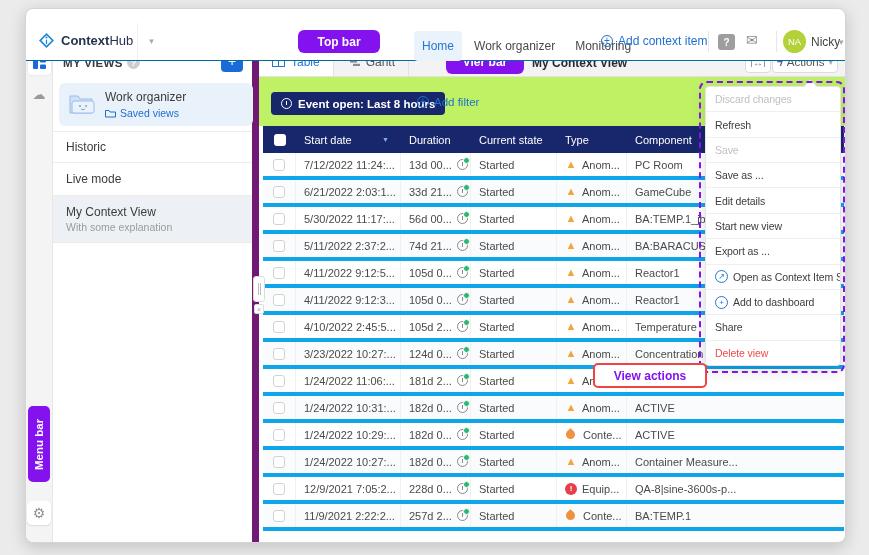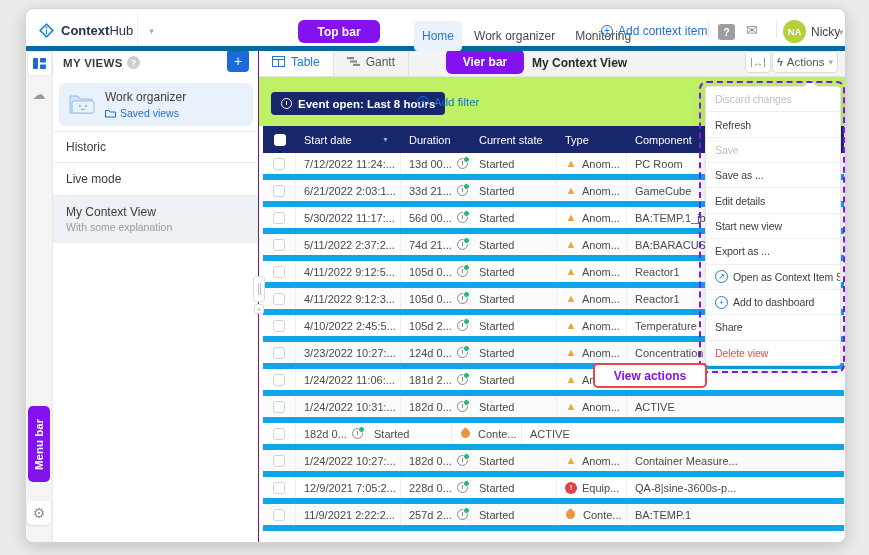--- a/index.html
+++ b/index.html
@@ -6,22 +6,22 @@
   body {
     width:869px; height:555px; position:relative; overflow:hidden;
     background:#ebebeb; font-family:"Liberation Sans", sans-serif;
   }
   .window {
     position:absolute; left:25px; top:8px; width:821px; height:535px;
     background:#fff; border:1px solid #d5d5d5; border-radius:8px;
     box-shadow:0 4px 16px rgba(0,0,0,.18); overflow:hidden;
   }
   
-  .topbar { position:absolute; left:0; right:0; top:4px; height:38px; background:#fff;
-            border-bottom:5px solid #0369a1; border-radius:8px 8px 0 0; z-index:40; }
+  .topbar { position:absolute; left:0; right:0; top:14px; height:38px; background:#fff;
+            border-bottom:1px solid #0369a1; border-radius:8px 8px 0 0; z-index:40; }
   .logo { position:absolute; left:12px; top:9px; display:flex; align-items:center; gap:6px; }
   .logo-name { font-size:13px; color:#26324f; }
   .logo-name .b { font-weight:bold; }
   .caret { font-size:9px; color:#a9a9a9; }
   .logo .caret { margin-left:10px; }
   .tb-sep { position:absolute; top:0; bottom:0; width:1px; background:#efefef; }
   .tb-sep.s1 { left:111px; }
   .tb-sep.s2 { left:682px; top:8px; bottom:8px; background:#e6e6e6; }
   .tb-sep.s3 { left:750px; top:8px; bottom:8px; background:#e6e6e6; }
   .nav { position:absolute; left:388px; top:8px; display:flex; align-items:center; gap:4px; font-size:12px; }
@@ -29,21 +29,21 @@
   .nav-item.active { background:#eaf2fc; color:#2477d2; }
   .addctx { position:absolute; left:575px; top:11px; display:flex; align-items:center; gap:5px;
             color:#1e6fd2; font-size:12px; }
   .pcirc { width:12px; height:12px; border:1px solid currentColor; border-radius:50%;
            display:inline-flex; align-items:center; justify-content:center; font-size:10px; line-height:1; flex:none; }
   .help-btn { position:absolute; left:692px; top:11px; width:17px; height:16px; background:#9e9e9e;
               border-radius:3px; color:#fff; font-size:10px; font-weight:bold;
               display:flex; align-items:center; justify-content:center; }
   .mail-btn { position:absolute; left:720px; top:9px; font-size:14px; color:#8a8a8a; }
   .avatar { position:absolute; left:757px; top:7px; width:23px; height:23px; border-radius:50%;
-            background:#b5d139; color:#fff; font-size:9.5px; font-weight:bold;
+            background:#b5d139; color:#fff; font-size:9.5px; font-weight:normal;
             display:flex; align-items:center; justify-content:center; }
   .user-name { position:absolute; left:785px; top:12px; font-size:12px; color:#444; }
   .user-caret { position:absolute; left:813px; top:14px; }
   
   .ann { background:#8312ef; color:#fff; font-weight:bold; font-size:12px; border-radius:6px;
          display:flex; align-items:center; justify-content:center; }
   .ann-topbar { position:absolute; left:272px; top:7px; width:82px; height:23px; z-index:50; }
   .ann-vierbar { position:absolute; left:187px; top:2px; width:78px; height:25px; z-index:6; }
   .ann-menubar { position:absolute; left:2px; top:359px; width:22px; height:76px; font-size:11.5px;
                  writing-mode:vertical-rl; transform:rotate(180deg); border-radius:5px; }
@@ -58,21 +58,21 @@
           border-right:1px solid #e7e7e7; border-radius:0 0 0 8px; }
   .rail-active { position:absolute; left:2px; top:5px; width:23px; height:23px; background:#fff;
                  border-radius:4px; box-shadow:0 0 3px rgba(0,0,0,.10);
                  display:flex; align-items:center; justify-content:center; }
   .rail-cloud { position:absolute; left:0; top:40px; width:26px; text-align:center; color:#9a9a9a; font-size:13px; }
   .gear { position:absolute; left:1px; top:454px; width:24px; height:24px; background:#fff; border-radius:5px;
           box-shadow:0 1px 2px rgba(0,0,0,.10); color:#8f8f8f; font-size:14px;
           display:flex; align-items:center; justify-content:center; }
   
   .sidebar { position:absolute; left:27px; top:38px; bottom:0; width:206px; background:#fff;
-             border-right:1px solid #701a75; }
+             border-right:7px solid #701a75; }
   .sb-title { position:absolute; left:10px; top:10px; font-size:11.5px; font-weight:bold; color:#3b3b3b; letter-spacing:.3px; }
   .sb-help { position:absolute; left:74px; top:9px; width:13px; height:13px; border-radius:50%;
              background:#cdcdcd; color:#fff; font-size:9px; font-weight:bold;
              display:flex; align-items:center; justify-content:center; }
   .sb-add { position:absolute; right:9px; top:2px; width:22px; height:23px; background:#1a6bd8; color:#fff;
             border-radius:4px; font-size:14px; display:flex; align-items:center; justify-content:center; }
   .saved-card { position:absolute; left:6px; top:36px; width:194px; height:43px; background:#e9f1fb; border-radius:6px; }
   .sc-title { position:absolute; left:46px; top:7px; font-size:12px; color:#3b3b3b; }
   .sc-link { position:absolute; left:46px; top:24px; font-size:10.5px; color:#1e6fd2;
              display:flex; align-items:center; gap:4px; }
@@ -119,21 +119,21 @@
   .thead { display:flex; height:27px; background:#18266b; color:#fff; font-size:11px; align-items:stretch; }
   .th { display:flex; align-items:center; padding-left:8px; }
   .c-cb { width:33px; justify-content:center; padding-left:0; }
   .c-start { width:105px; }
   .c-dur { width:70px; }
   .c-state { width:86px; }
   .c-type { width:70px; }
   .c-comp { flex:1; }
   .sort { font-size:7px; color:#7fb0e8; margin-left:auto; margin-right:12px; }
   .cbx-head { width:12px; height:12px; border-radius:3px; background:#fff; }
-  .tr { display:flex; height:27px; background:#fff; border-bottom:6px solid #0ea5e9;
+  .tr { display:flex; height:27px; background:#fff; border-bottom:4px solid #0ea5e9;
         font-size:11px; color:#4a4a4a; }
   .tr.alt { background:#fafbfc; }
   .td { display:flex; align-items:center; padding-left:8px; border-right:1px solid #f0f0f0;
         overflow:hidden; white-space:nowrap; }
   .td.c-comp { border-right:none; }
   .td.c-cb { justify-content:center; padding-left:0; }
   .cbx { width:12px; height:12px; border:1px solid #d2d2d2; border-radius:3px; background:#fff; flex:none; }
   .clock { position:relative; width:11px; height:11px; border:1px solid #898989; border-radius:50%;
            margin-left:5px; flex:none; }
   .clock::before { content:""; position:absolute; left:4px; top:2px; width:1px; height:4px; background:#898989; }
@@ -464,20 +464,21 @@
       <div class="td c-type">
           <span class="tico" data-icon="warning"></span>
           <span>Anom...</span>
         </div>
       <div class="td c-comp">ACTIVE</div>
     </div>
     <div class="tr">
       <div class="td c-cb">
           <span class="cbx"></span>
         </div>
+      <div class="td c-start">1/24/2022 10:29:...</div>
       <div class="td c-dur">
           <span>182d 0...</span>
           <span class="clock"></span>
         </div>
       <div class="td c-state">Started</div>
       <div class="td c-type">
           <span class="tico" data-icon="flame"></span>
           <span>Conte...</span>
         </div>
       <div class="td c-comp">ACTIVE</div>

